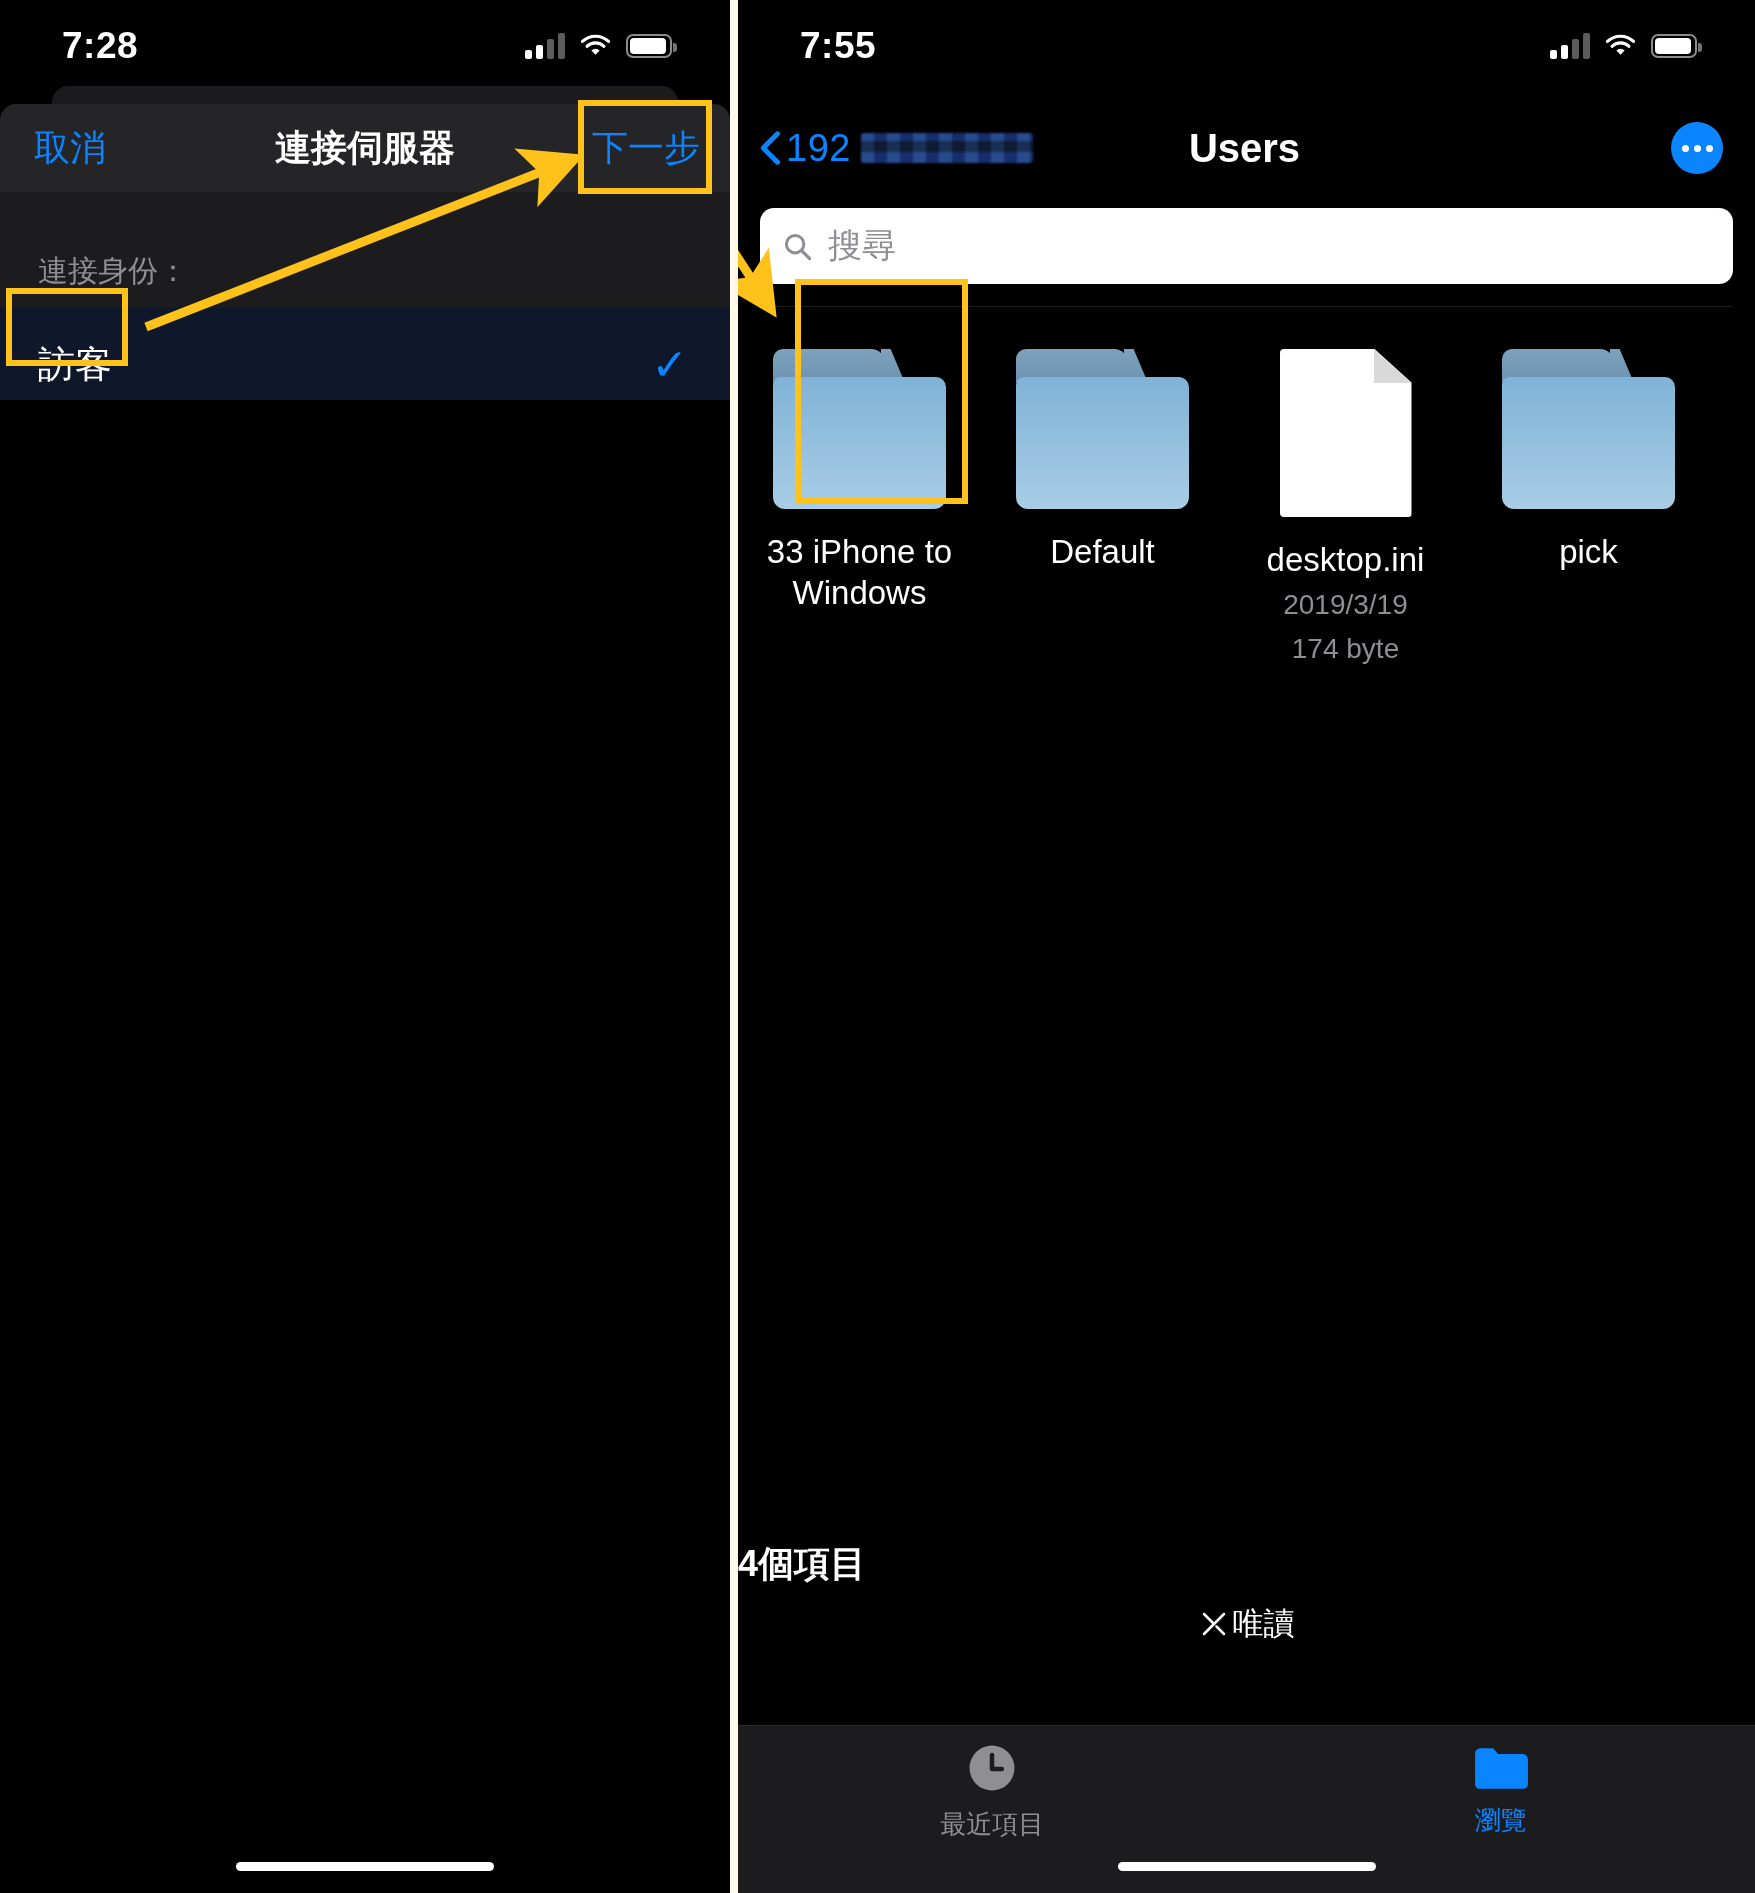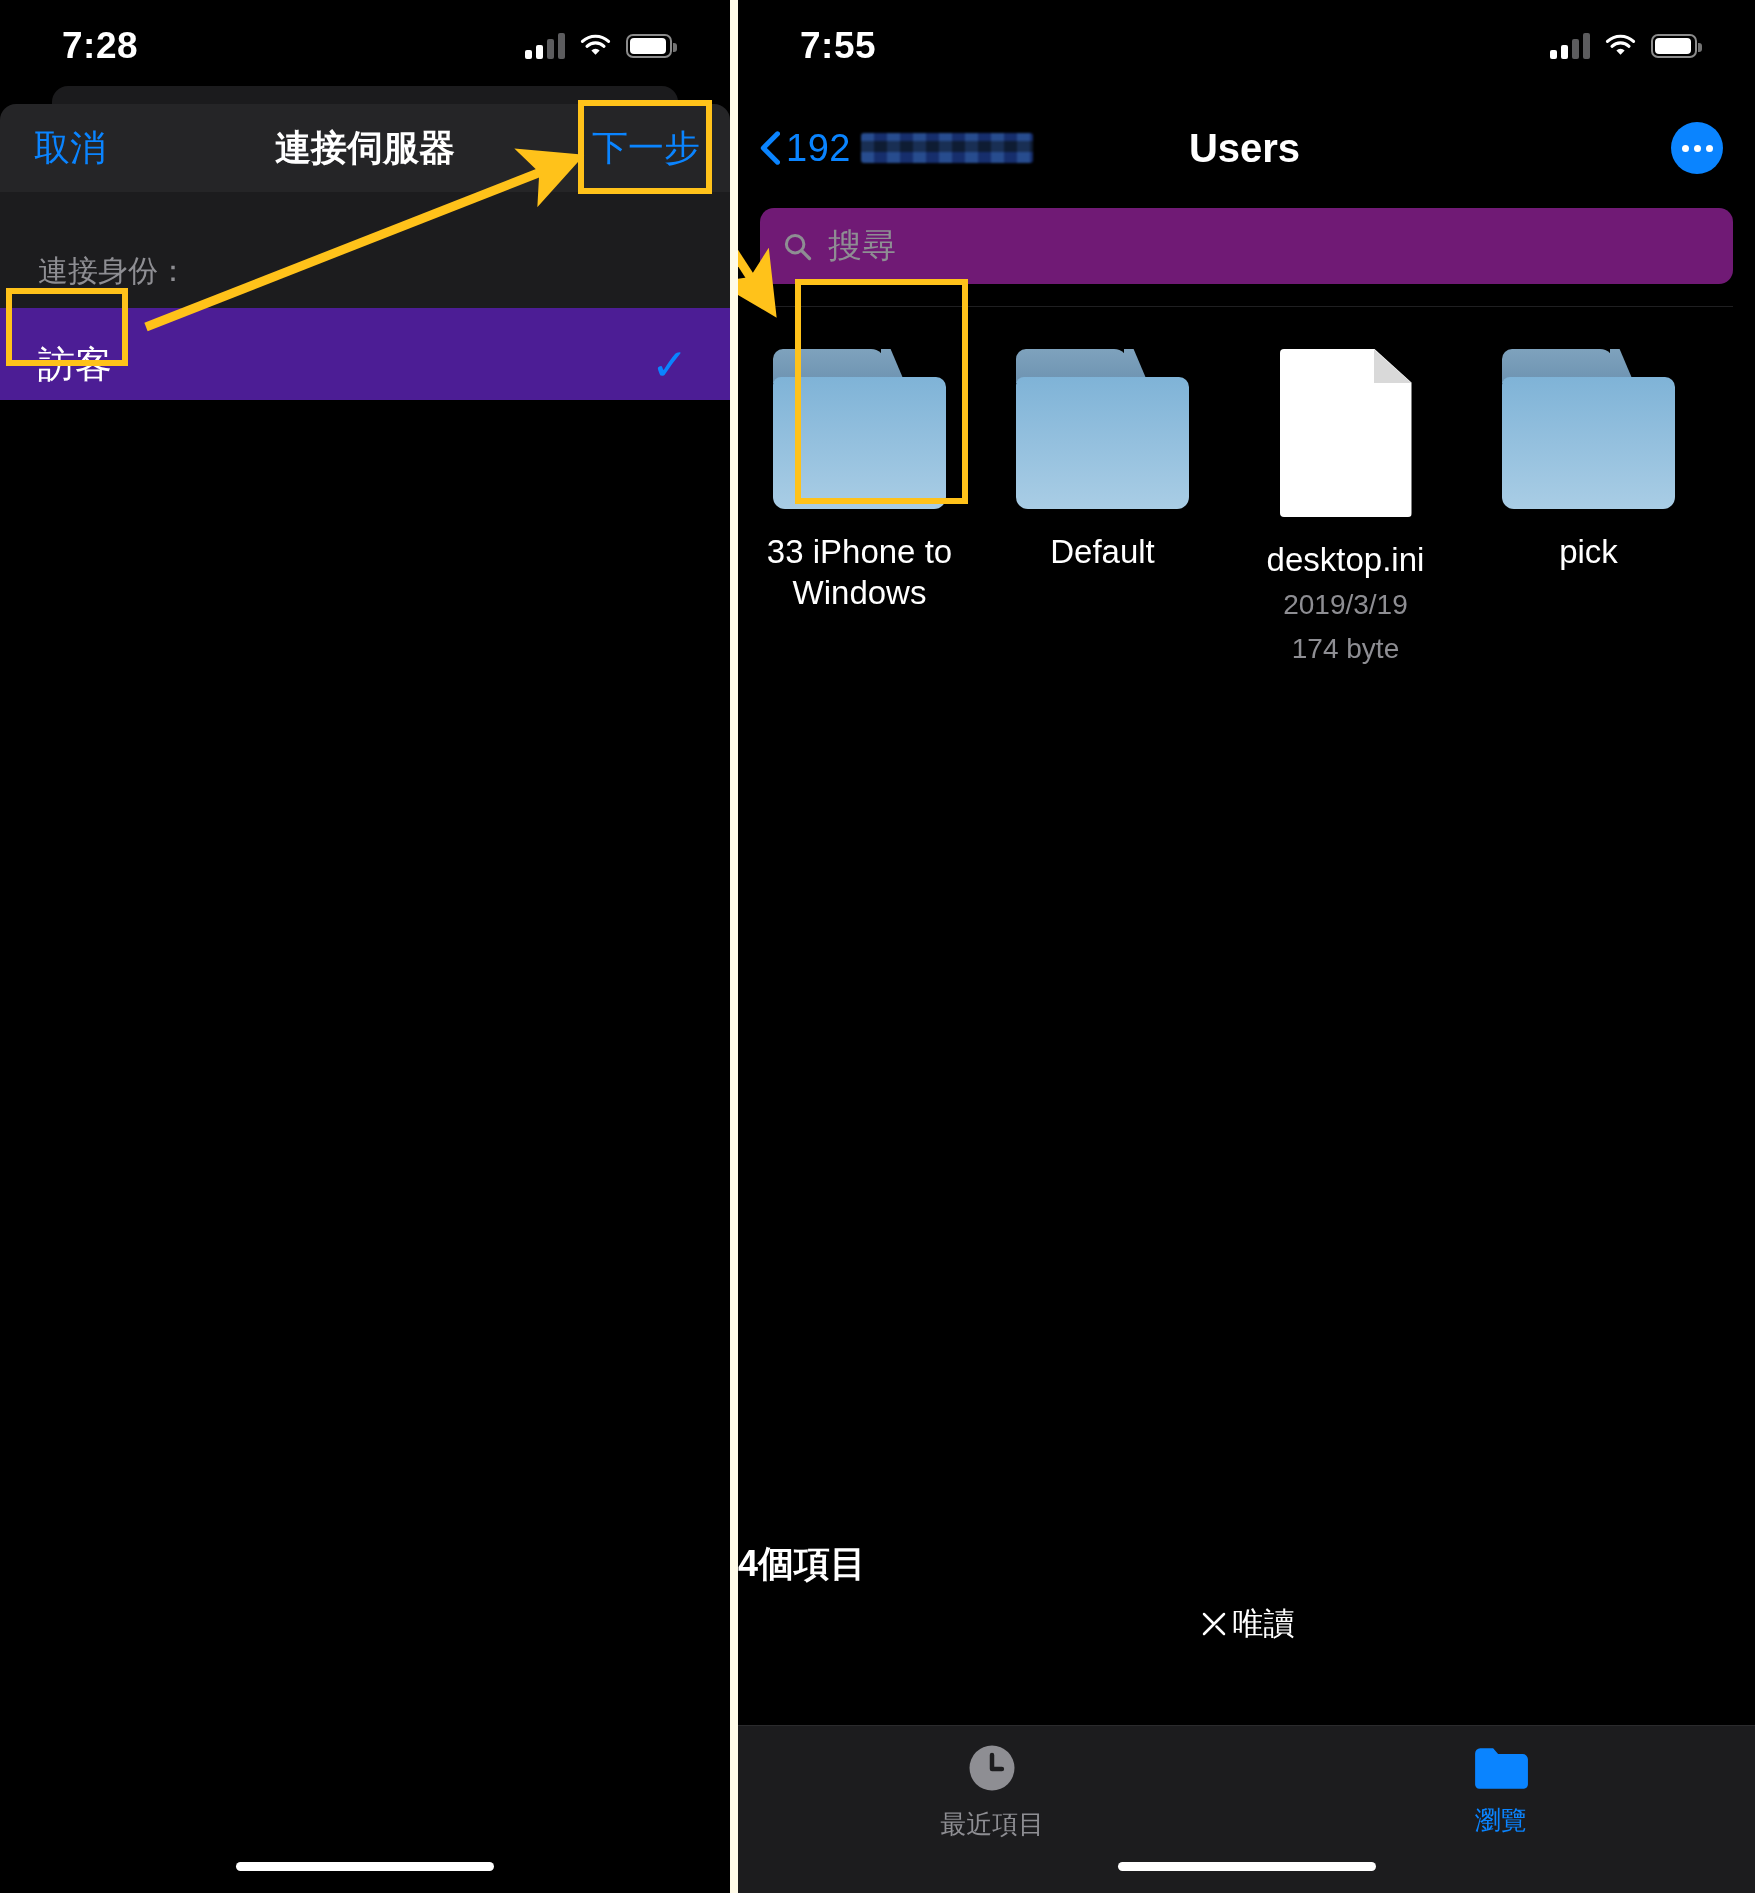--- a/index.html
+++ b/index.html
@@ -43,21 +43,21 @@
   .navbar { position:relative; height:88px; background:#252527; display:flex; align-items:center;
             justify-content:space-between; padding:0 30px 0 34px; }
   .nav-cancel { color:#0a84ff; font-size:36px; }
   .nav-title  { color:#fff; font-size:36px; font-weight:600; position:absolute;
                 left:0; right:0; text-align:center; pointer-events:none; }
   .nav-next   { color:#0a84ff; font-size:36px; position:relative; z-index:3; }
 
   .list-header { height:116px; background:#1c1c1e; display:flex; align-items:flex-end;
                  padding:0 0 16px 38px; }
   .list-header span { color:#8e8e93; font-size:30px; }
-  .row { height:115px; background:#4c1d95; display:flex; align-items:center;
+  .row { height:115px; background:#0f172a; display:flex; align-items:center;
          padding:0 42px 0 38px; justify-content:space-between;
          border-bottom:1px solid #3a3a3c; }
   .row .label { color:#fff; font-size:37px; }
   .row .check { color:#0a84ff; font-size:44px; line-height:1; font-weight:300; }
   .sheet-body { background:#000; position:absolute; left:0; right:0; top:296px; bottom:0; }
 
   
   .hl { position:absolute; border:6px solid #ffc21a; box-sizing:border-box; z-index:6; }
   #hl-next  { left:578px; top:100px;  width:134px; height:94px; }
   #hl-guest { left:6px;   top:288px;  width:122px; height:78px; }
@@ -81,21 +81,21 @@
                 repeating-linear-gradient(90deg,#2f4a6d 0 13px,#1b2c42 13px 26px),
                 repeating-linear-gradient(0deg,rgba(90,130,180,.55) 0 11px,rgba(30,50,80,.6) 11px 22px);
               background-blend-mode:overlay; filter:blur(1.1px); }
   .r-title { position:absolute; left:0; right:4px; text-align:center; color:#fff;
              font-size:40px; font-weight:600; pointer-events:none; }
   .more-btn { margin-left:auto; width:52px; height:52px; border-radius:50%; background:#0a84ff;
               display:flex; align-items:center; justify-content:center; gap:5px; }
   .more-btn i { width:7px; height:7px; border-radius:50%; background:#fff; display:block; }
 
   .searchwrap { padding:4px 22px 0; background:#000; }
-  .searchbar { height:76px; background:#701a75; border-radius:14px; display:flex;
+  .searchbar { height:76px; background:#ffffff; border-radius:14px; display:flex;
                align-items:center; padding:0 22px; gap:16px; }
   .s-icon { width:30px; height:30px; }
   .s-ph { color:#8e8e93; font-size:34px; }
   .search-sep { height:1px; background:#1f1f21; margin-top:22px; }
 
   .grid { padding:42px 0 0; display:flex; flex-wrap:wrap; }
   .cell { width:243px; display:flex; flex-direction:column; align-items:center; }
   .cell.r1 { margin-bottom:96px; }
   .folder { width:173px; height:160px; position:relative; }
   .folder .tab { position:absolute; left:0; top:0; width:112px; height:34px;

